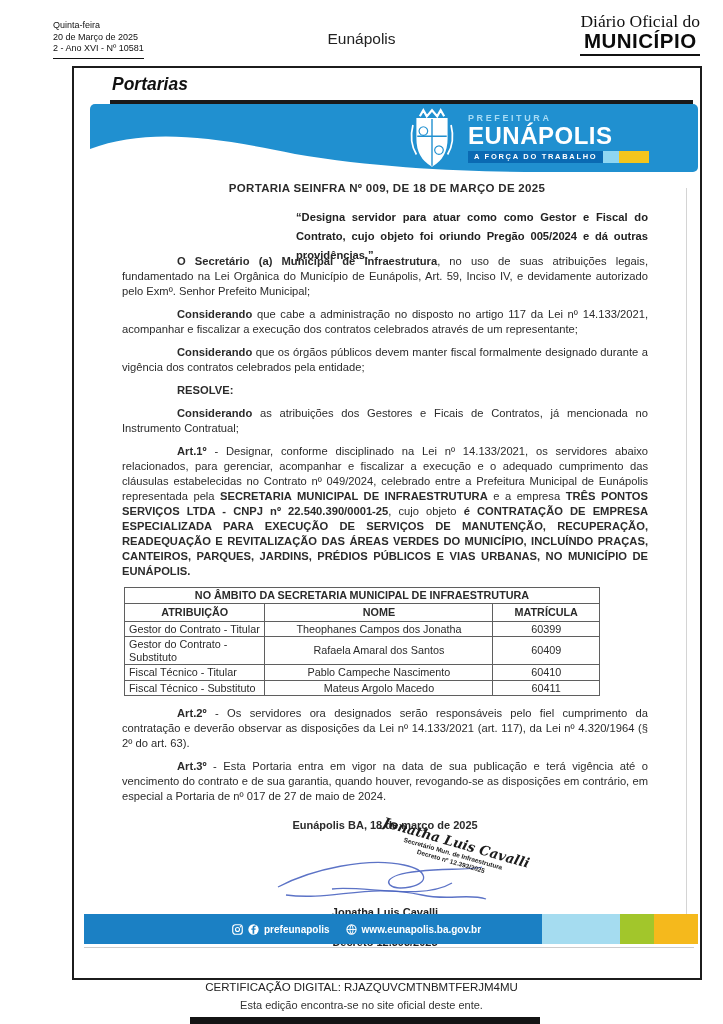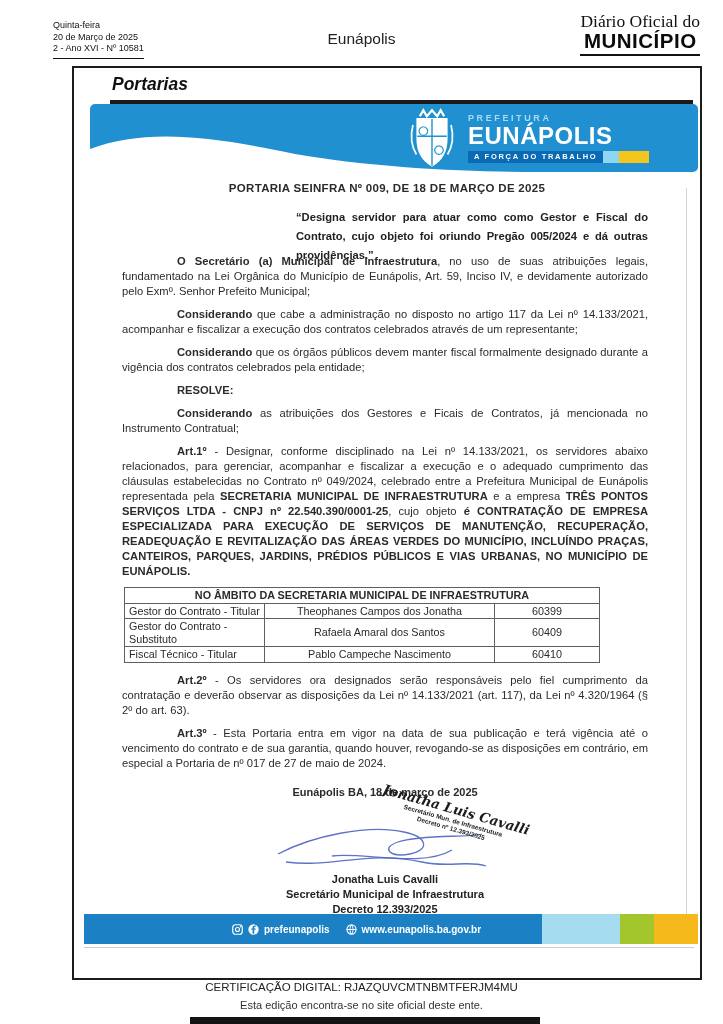--- a/index.html
+++ b/index.html
@@ -130,36 +130,46 @@
         <p class="doc-par"><span class="bseg">RESOLVE:</span></p>
         <p class="doc-par"><span class="bseg">Considerando</span><span> as atribuições dos Gestores e Ficais de Contratos, já mencionada no Instrumento Contratual;</span></p>
         <p class="doc-par"><span class="bseg">Art.1º</span><span> - Designar, conforme disciplinado na Lei nº 14.133/2021, os servidores abaixo relacionados, para gerenciar, acompanhar e fiscalizar a execução e o adequado cumprimento das cláusulas estabelecidas no Contrato nº 049/2024, celebrado entre a Prefeitura Municipal de Eunápolis representada pela </span><span class="bseg">SECRETARIA MUNICIPAL DE INFRAESTRUTURA</span><span> e a empresa </span><span class="bseg">TRÊS PONTOS SERVIÇOS LTDA - CNPJ nº 22.540.390/0001-25</span><span>, cujo objeto </span><span class="bseg">é CONTRATAÇÃO DE EMPRESA ESPECIALIZADA PARA EXECUÇÃO DE SERVIÇOS DE MANUTENÇÃO, RECUPERAÇÃO, READEQUAÇÃO E REVITALIZAÇÃO DAS ÁREAS VERDES DO MUNICÍPIO, INCLUÍNDO PRAÇAS, CANTEIROS, PARQUES, JARDINS, PRÉDIOS PÚBLICOS E VIAS URBANAS, NO MUNICÍPIO DE EUNÁPOLIS.</span></p>
       </div>
 
     <table class="serv">
       <tbody>
         <tr>
           <td class="cap-cell" colspan="3">NO ÂMBITO DA SECRETARIA MUNICIPAL DE INFRAESTRUTURA</td>
         </tr>
+        <tr id="tbl-head">
+            <th class="col-h">ATRIBUIÇÃO</th>
+            <th class="col-h">NOME</th>
+            <th class="col-h">MATRÍCULA</th>
+          </tr>
       </tbody>
       <tbody id="tbl-body">
           <tr>
             <td class="c0">Gestor do Contrato - Titular</td>
             <td class="c1">Theophanes Campos dos Jonatha</td>
             <td class="c2">60399</td>
           </tr>
           <tr>
             <td class="c0">Gestor do Contrato - Substituto</td>
             <td class="c1">Rafaela Amaral dos Santos</td>
             <td class="c2">60409</td>
           </tr>
           <tr>
             <td class="c0">Fiscal Técnico - Titular</td>
             <td class="c1">Pablo Campeche Nascimento</td>
             <td class="c2">60410</td>
+          </tr>
+          <tr>
+            <td class="c0">Fiscal Técnico - Substituto</td>
+            <td class="c1">Mateus Argolo Macedo</td>
+            <td class="c2">60411</td>
           </tr>
         </tbody>
     </table>
 
     <div id="after-table">
         <p class="doc-par"><span class="bseg">Art.2º</span><span> - Os servidores ora designados serão responsáveis pelo fiel cumprimento da contratação e deverão observar as disposições da Lei nº 14.133/2021 (art. 117), da Lei nº 4.320/1964 (§ 2º do art. 63).</span></p>
         <p class="doc-par"><span class="bseg">Art.3º</span><span> - Esta Portaria entra em vigor na data de sua publicação e terá vigência até o vencimento do contrato e de sua garantia, quando houver, revogando-se as disposições em contrário, em especial a Portaria de nº 017 de 27 de maio de 2024.</span></p>
       </div>
 
     <div class="date-line">Eunápolis BA, 18 de março de 2025</div>

